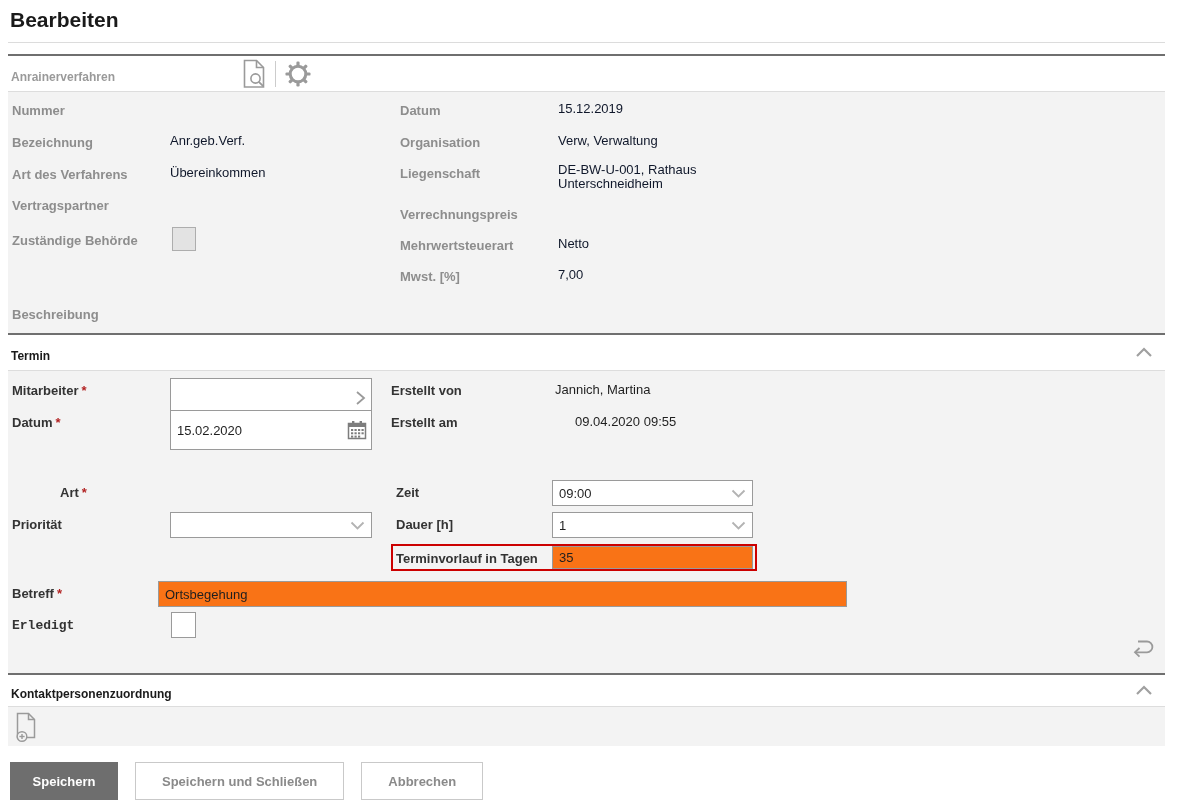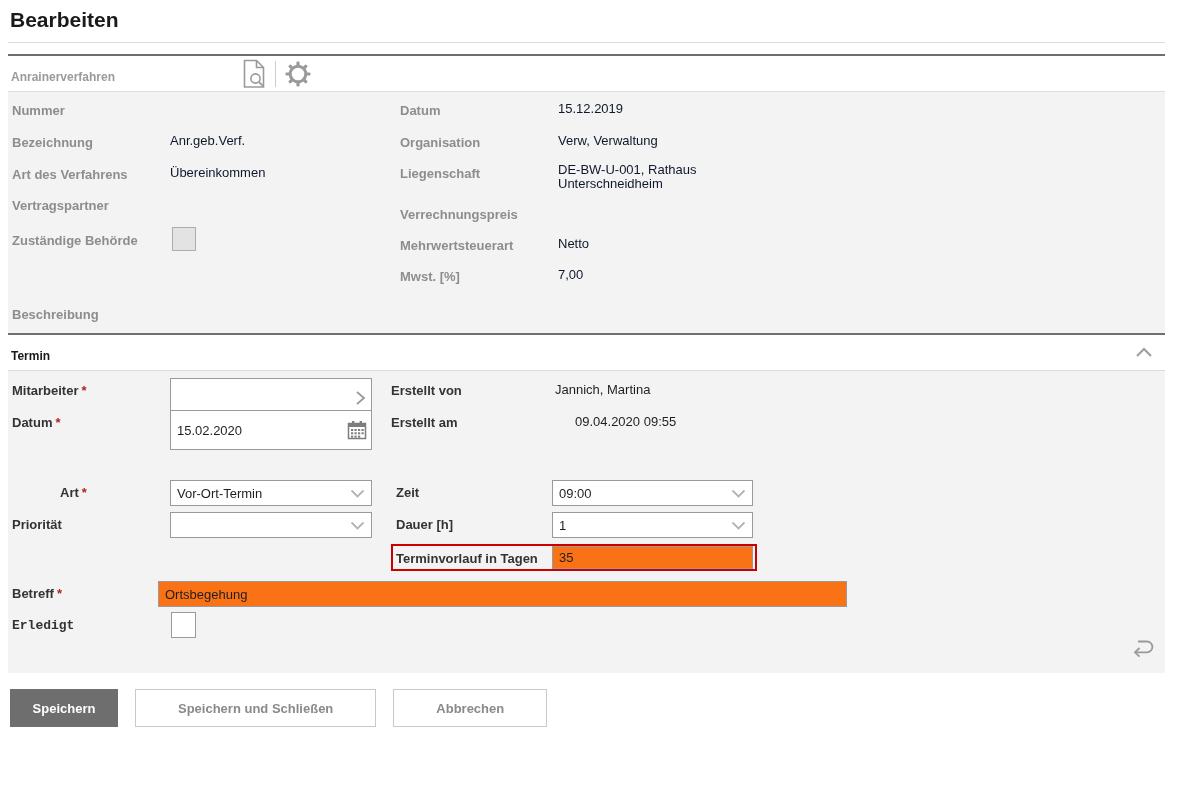--- a/index.html
+++ b/index.html
@@ -49,21 +49,21 @@
   .checkbox { position: absolute; width: 25px; height: 26px; background: #fff; border: 1px solid #9a9a9a; cursor: pointer; }
   .undo-btn { position: absolute; right: 8px; top: 266px; cursor: pointer; }
 
   .toolbar { background: #f3f3f3; height: 39px; display: flex; align-items: center; padding-left: 6px; }
   .toolbar .tb-icon { cursor: pointer; display: flex; align-items: center; }
 
   .footer { padding: 16px 0 0 2px; display: flex; gap: 17px; }
   .btn { height: 38px; font-family: "Liberation Sans", sans-serif; font-size: 13px; font-weight: bold;
          display: flex; align-items: center; justify-content: center; cursor: pointer; }
   .btn-primary { background: #6e6e6e; color: #fff; border: none; width: 108px; }
-  .btn-secondary { background: #fff; color: #8a8a8a; border: 1px solid #c9c9c9; padding: 0 42px; }
+  .btn-secondary { background: #fff; color: #8a8a8a; border: 1px solid #c9c9c9; padding: 0 26px; }
 </style>
 </head>
 <body>
 
 <div class="container">
 
   <div class="page-title">Bearbeiten</div>
   <div class="top-rule"></div>
   <div class="gap"></div>
 
@@ -168,28 +168,20 @@
                 <rect x="7.5" y="15.6" width="2.2" height="2"></rect>
                 <rect x="11" y="15.6" width="2.2" height="2"></rect>
             </g>
           </svg>
         </span>
       </div>
       <span class="lab d" style="left:383px; top:44px;">Erstellt am</span>
       <span class="val d" style="left:547px; top:43px;margin-left:20px;">09.04.2020 09:55</span>
 
       <span class="lab d" style="left:4px; top:114px;margin-left:48px;"><span>Art</span><span class="req">*</span></span>
-      <div class="select" style="left:162px; top:109px; width:202px;">
-        <span class="sel-val">Vor-Ort-Termin</span>
-        <span class="chev">
-          <svg width="15" height="9" viewBox="0 0 15 9">
-              <polyline points="1.5,1.5 7.5,7.5 13.5,1.5" fill="none" stroke="#b3b3b3" stroke-width="1.8"></polyline>
-            </svg>
-        </span>
-      </div>
       <span class="lab d" style="left:388px; top:114px;">Zeit</span>
       <div class="select" style="left:544px; top:109px; width:201px;">
         <span class="sel-val">09:00</span>
         <span class="chev">
           <svg width="15" height="9" viewBox="0 0 15 9">
               <polyline points="1.5,1.5 7.5,7.5 13.5,1.5" fill="none" stroke="#b3b3b3" stroke-width="1.8"></polyline>
             </svg>
         </span>
       </div>
 
@@ -224,20 +216,41 @@
 
       <span class="undo-btn">
         <svg width="28" height="22" viewBox="0 0 28 22">
           <path d="M9 4.5 H18 a5.4 5.4 0 0 1 0 10.8 H6.5" fill="none" stroke="#9a9a9a" stroke-width="1.8"></path>
           <polyline points="10.5,11 6,15.3 10.5,19.6" fill="none" stroke="#9a9a9a" stroke-width="1.8"></polyline>
         </svg>
       </span>
     </div>
   </div>
 
+  <div class="section">
+    <div class="sec-header small">
+      <span class="sec-title">Kontaktpersonenzuordnung</span>
+      <span class="collapse-btn">
+        <svg width="18" height="11" viewBox="0 0 18 11">
+          <polyline points="2,9 9,2 16,9" fill="none" stroke="#a0a0a0" stroke-width="2.2"></polyline>
+        </svg>
+      </span>
+    </div>
+    <div class="toolbar">
+      <span class="tb-icon">
+        <svg width="27" height="30" viewBox="0 0 27 30">
+          <path d="M3.5 1.5 H14.5 L20.5 7.5 V25.5 H3.5 Z" fill="none" stroke="#9a9a9a" stroke-width="1.5"></path>
+          <path d="M14.5 1.5 V7.5 H20.5" fill="none" stroke="#9a9a9a" stroke-width="1.5"></path>
+          <circle cx="8" cy="24.5" r="4.8" fill="#f3f3f3" stroke="#9a9a9a" stroke-width="1.4"></circle>
+          <line x1="8" y1="21.9" x2="8" y2="27.1" stroke="#9a9a9a" stroke-width="1.4"></line>
+          <line x1="5.4" y1="24.5" x2="10.6" y2="24.5" stroke="#9a9a9a" stroke-width="1.4"></line>
+        </svg>
+      </span>
+    </div>
+  </div>
 
   <div class="footer">
     <button class="btn btn-primary">Speichern</button>
     <button class="btn btn-secondary">Speichern und Schließen</button>
     <button class="btn btn-secondary">Abbrechen</button>
   </div>
 
 </div>
 
 </body></html>

